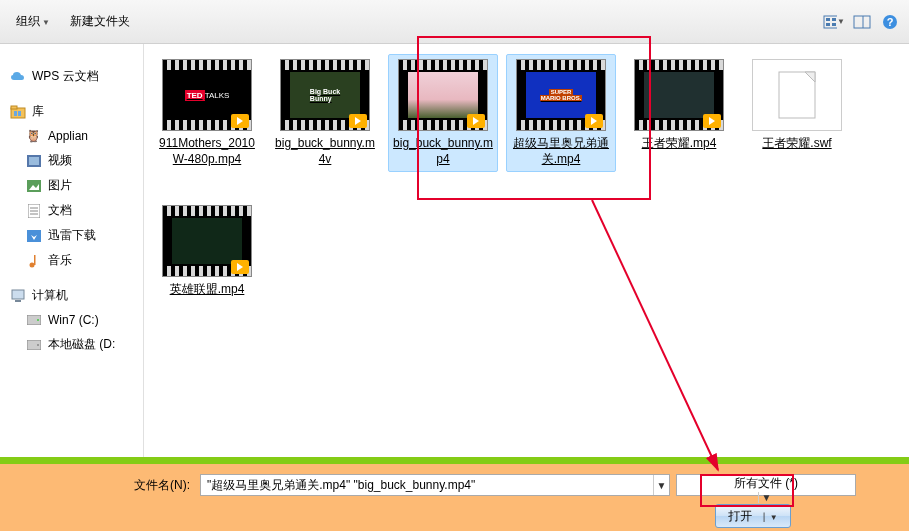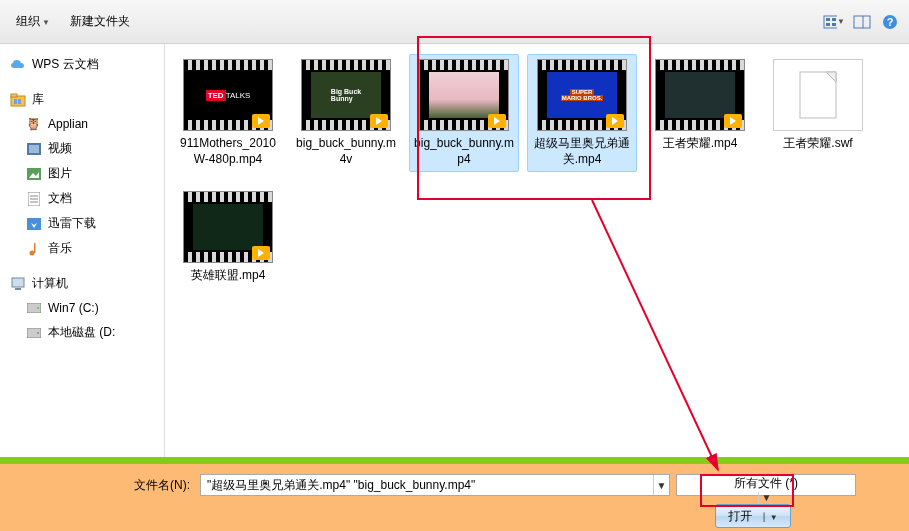--- a/index.html
+++ b/index.html
@@ -4,26 +4,26 @@
 <style>
 * { box-sizing: border-box; margin: 0; padding: 0; }
 body { font-family: "Microsoft YaHei", "Segoe UI", sans-serif; font-size: 12px; background: #fff; width: 909px; height: 531px; overflow: hidden; position: relative; }
 .toolbar { height: 44px; background: linear-gradient(#f7f7f7, #e8e8e8); border-bottom: 1px solid #d0d0d0; display: flex; align-items: center; padding: 0 8px; }
 .toolbar-left { display: flex; align-items: center; gap: 4px; }
 .toolbar-btn { padding: 4px 8px; cursor: pointer; }
 .toolbar-btn .arrow { font-size: 8px; margin-left: 2px; color: #555; }
 .toolbar-right { margin-left: auto; display: flex; gap: 6px; align-items: center; }
 .tool-icon { width: 22px; height: 20px; display: flex; align-items: center; justify-content: center; cursor: pointer; }
 .content { display: flex; height: 413px; }
-.sidebar { width: 165px; border-right: 1px solid #e0e0e0; padding: 8px 4px; overflow: hidden; }
+.sidebar { width: 144px; border-right: 1px solid #e0e0e0; padding: 20px 4px; overflow: hidden; }
 .sb-item { display: flex; align-items: center; padding: 4px 6px; gap: 6px; cursor: pointer; white-space: nowrap; }
 .sb-icon { width: 16px; height: 16px; flex-shrink: 0; display: flex; align-items: center; justify-content: center; }
 .sb-child { padding-left: 22px; }
 .sb-group { margin-top: 10px; }
-.files { flex: 1; padding: 10px 8px; display: flex; flex-wrap: wrap; align-content: flex-start; gap: 14px 8px; overflow: hidden; position: relative; }
+.files { flex: 1; padding: 10px 8px; display: flex; flex-wrap: wrap; align-content: flex-start; gap: 28px 8px; overflow: hidden; position: relative; text-decoration: underline; }
 .file-item { width: 110px; display: flex; flex-direction: column; align-items: center; padding: 4px; border: 1px solid transparent; border-radius: 2px; cursor: pointer; }
 .file-item.selected { background: #cce8ff; border: 1px solid #99d1ff; }
 .thumb { width: 90px; height: 72px; background: #000; border: 1px solid #888; position: relative; display: flex; align-items: center; justify-content: center; overflow: hidden; }
 .thumb.swf { background: #fff; border: 1px solid #ccc; }
 .filmstrip { position: absolute; left: 0; right: 0; height: 10px; background: repeating-linear-gradient(90deg, #000 0 4px, #fff 4px 8px); opacity: 0.85; }
 .filmstrip.top { top: 0; }
 .filmstrip.bot { bottom: 0; }
 .thumb-inner { width: 70px; height: 46px; position: relative; }
 .play-badge { position: absolute; right: 2px; bottom: 2px; width: 18px; height: 14px; background: #ffb100; border-radius: 2px; display: flex; align-items: center; justify-content: center; }
 .play-badge::after { content: ""; border-left: 6px solid #fff; border-top: 4px solid transparent; border-bottom: 4px solid transparent; }

